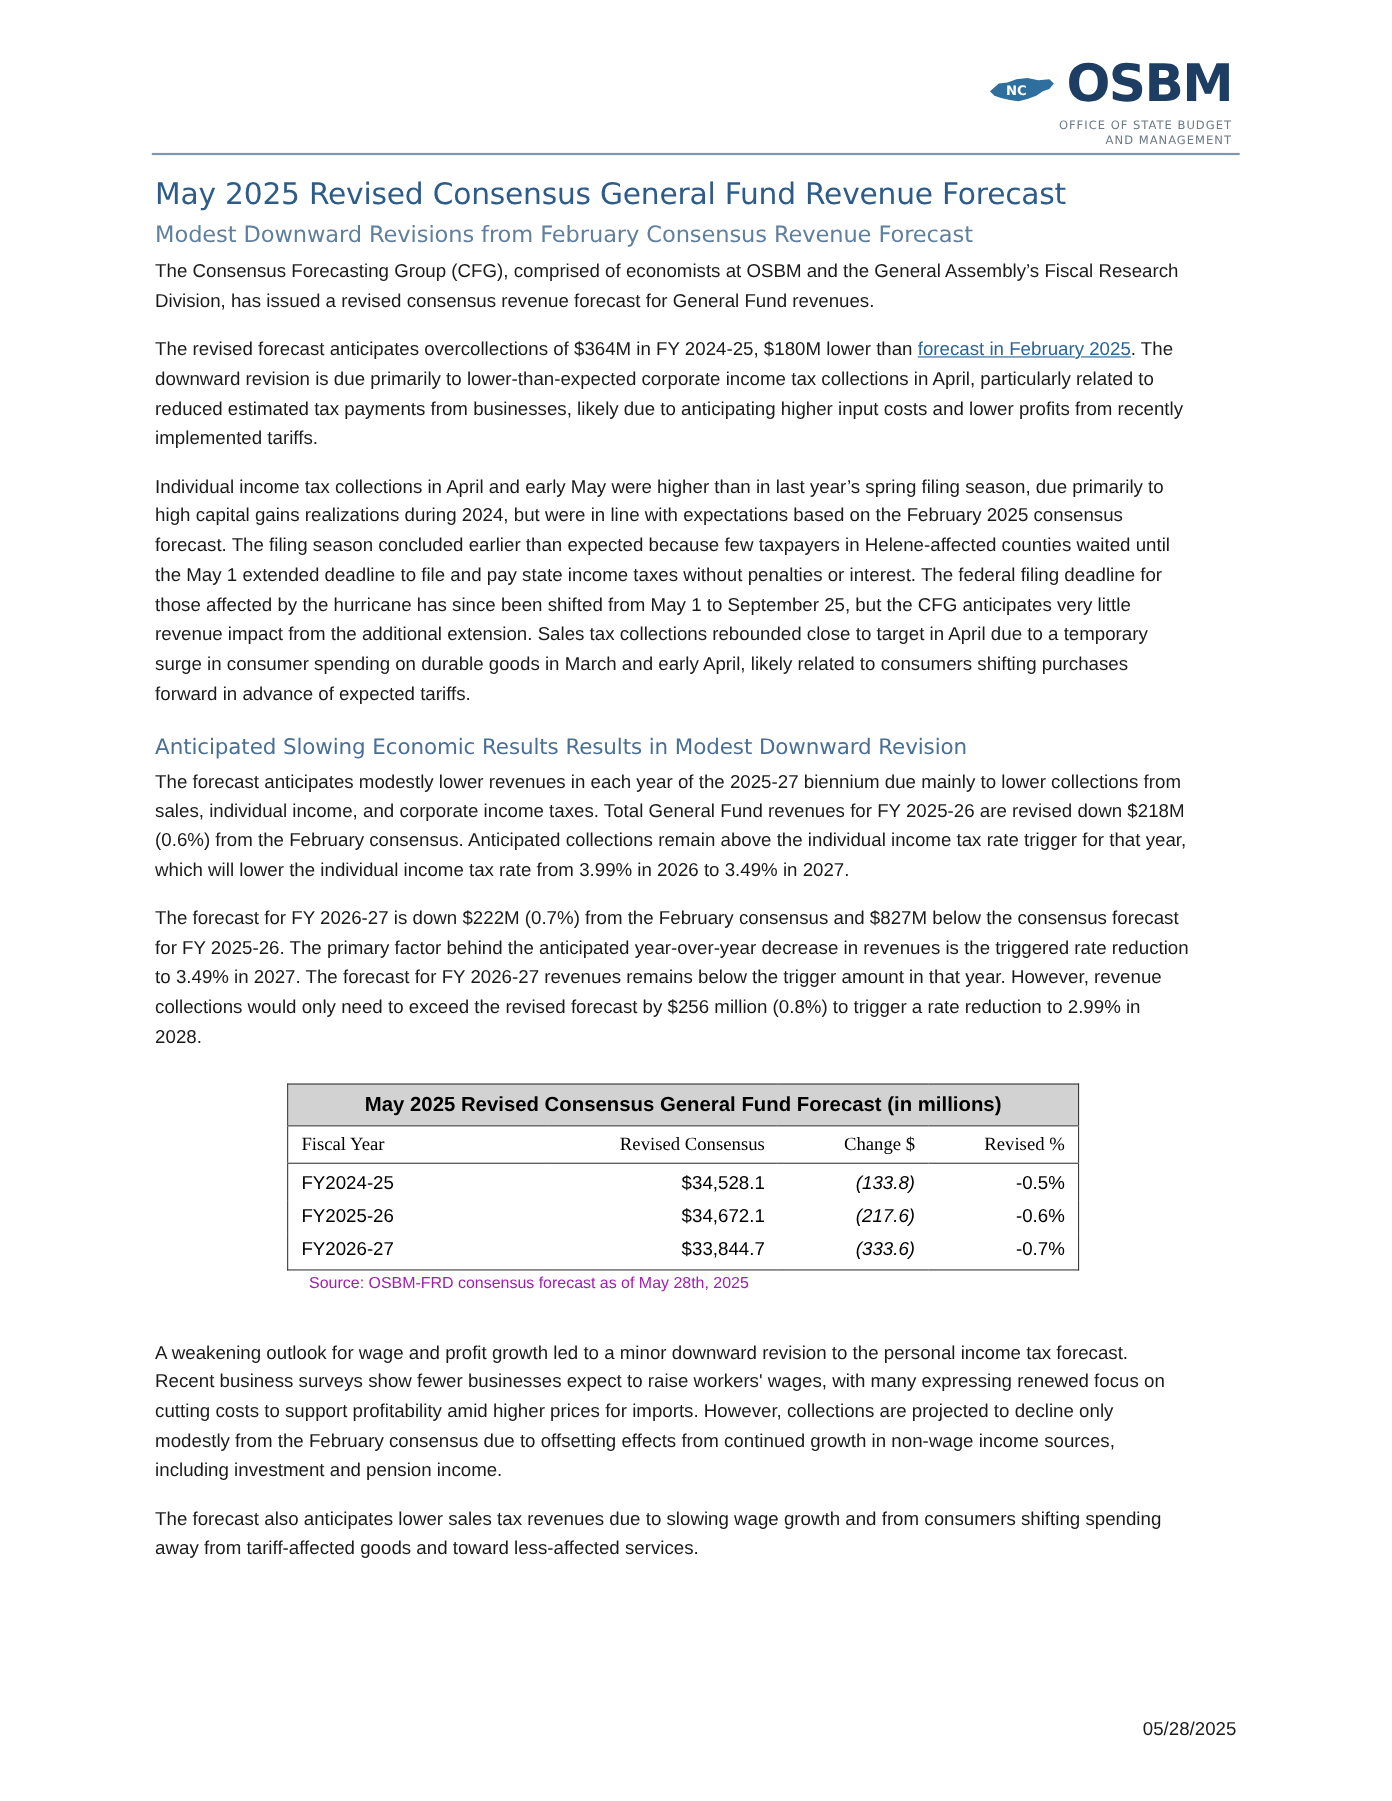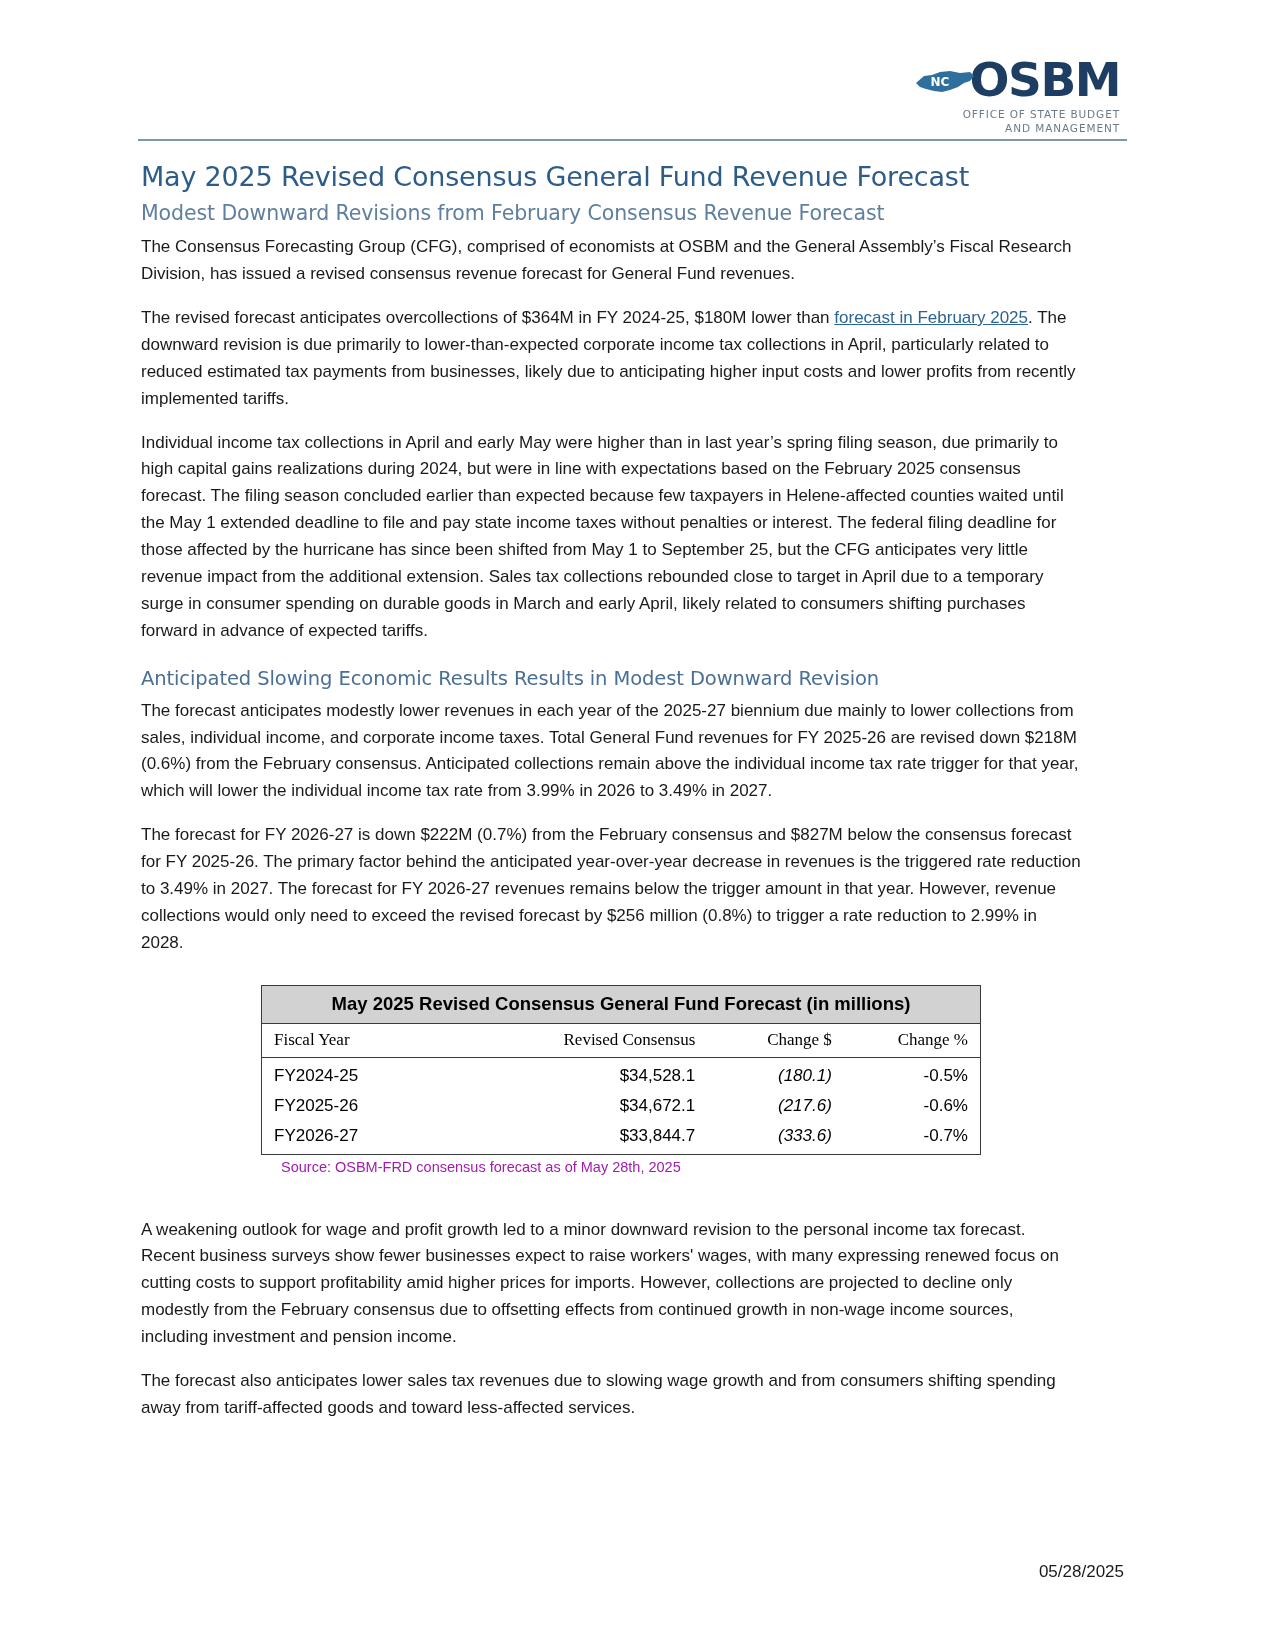--- a/index.html
+++ b/index.html
@@ -25,23 +25,23 @@
   
   .header {
     position: absolute;
     top: 55px;
     right: 145px;
     width: 330px;
     height: 78px;
   }
   .logo-wrap {
     display: flex;
-    align-items: center;
+    align-items: flex-start;
     justify-content: flex-end;
-    gap: 0px;
+    gap: 16px;
   }
   .logo-state {
     position: relative;
     width: 62px;
     height: 42px;
     margin-top: 8px;
     margin-right: -6px;
   }
   .logo-state svg { display: block; }
   .logo-osbm {
@@ -235,28 +235,28 @@
             <col class="col-pct">
         </colgroup>
         <thead>
           <tr>
             <th class="title-cell" colspan="4">May 2025 Revised Consensus General Fund Forecast (in millions)</th>
           </tr>
           <tr>
             <th class="col-head left">Fiscal Year</th>
             <th class="col-head right">Revised Consensus</th>
             <th class="col-head right">Change $</th>
-            <th class="col-head right">Change %</th>
+            <th class="col-head right">Revised %</th>
           </tr>
         </thead>
         <tbody>
           <tr>
             <td class="left">FY2024-25</td>
             <td class="right">$34,528.1</td>
-            <td class="ital">(180.1)</td>
+            <td class="ital">(133.8)</td>
             <td class="right">-0.5%</td>
           </tr>
           <tr>
             <td class="left">FY2025-26</td>
             <td class="right">$34,672.1</td>
             <td class="ital">(217.6)</td>
             <td class="right">-0.6%</td>
           </tr>
           <tr>
             <td class="left">FY2026-27</td>

